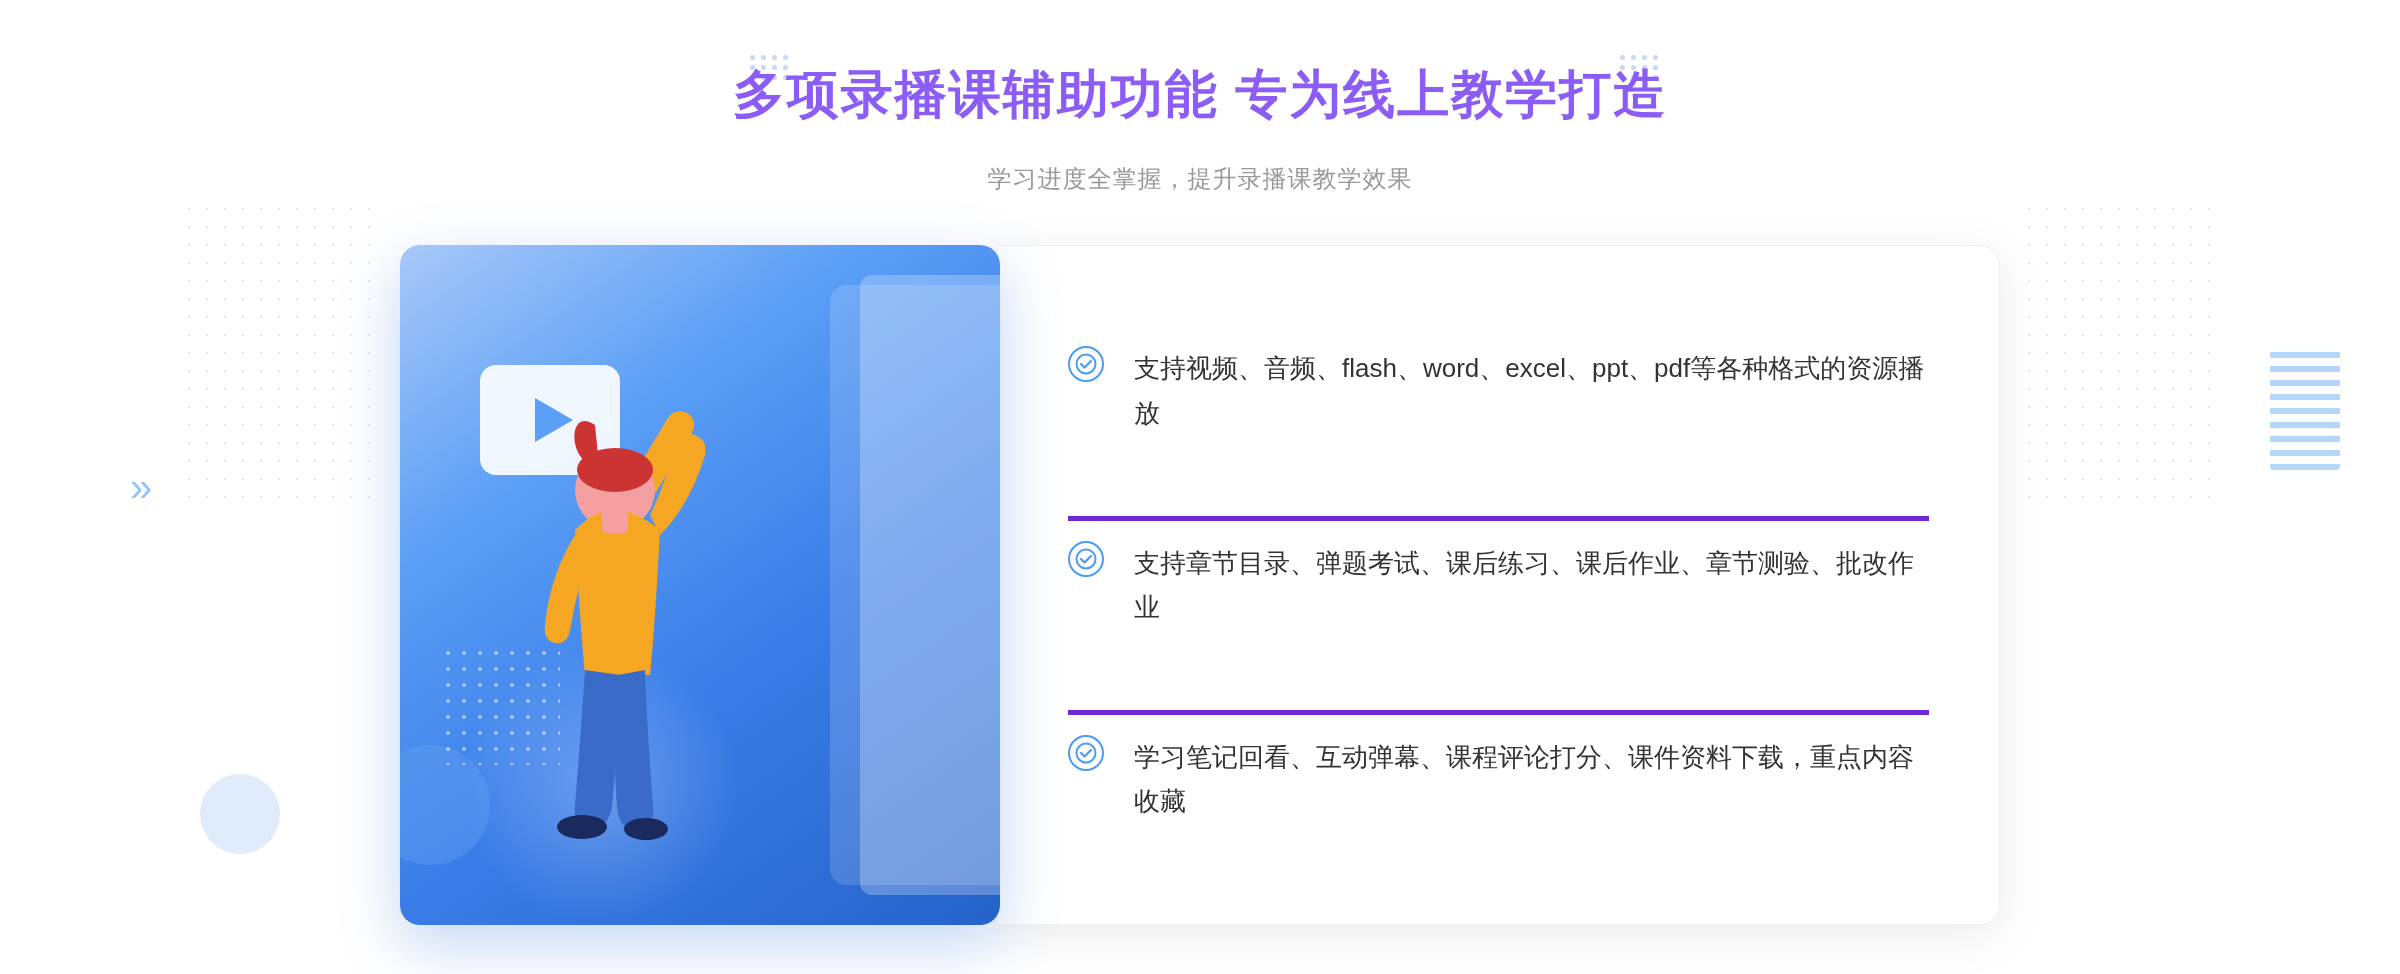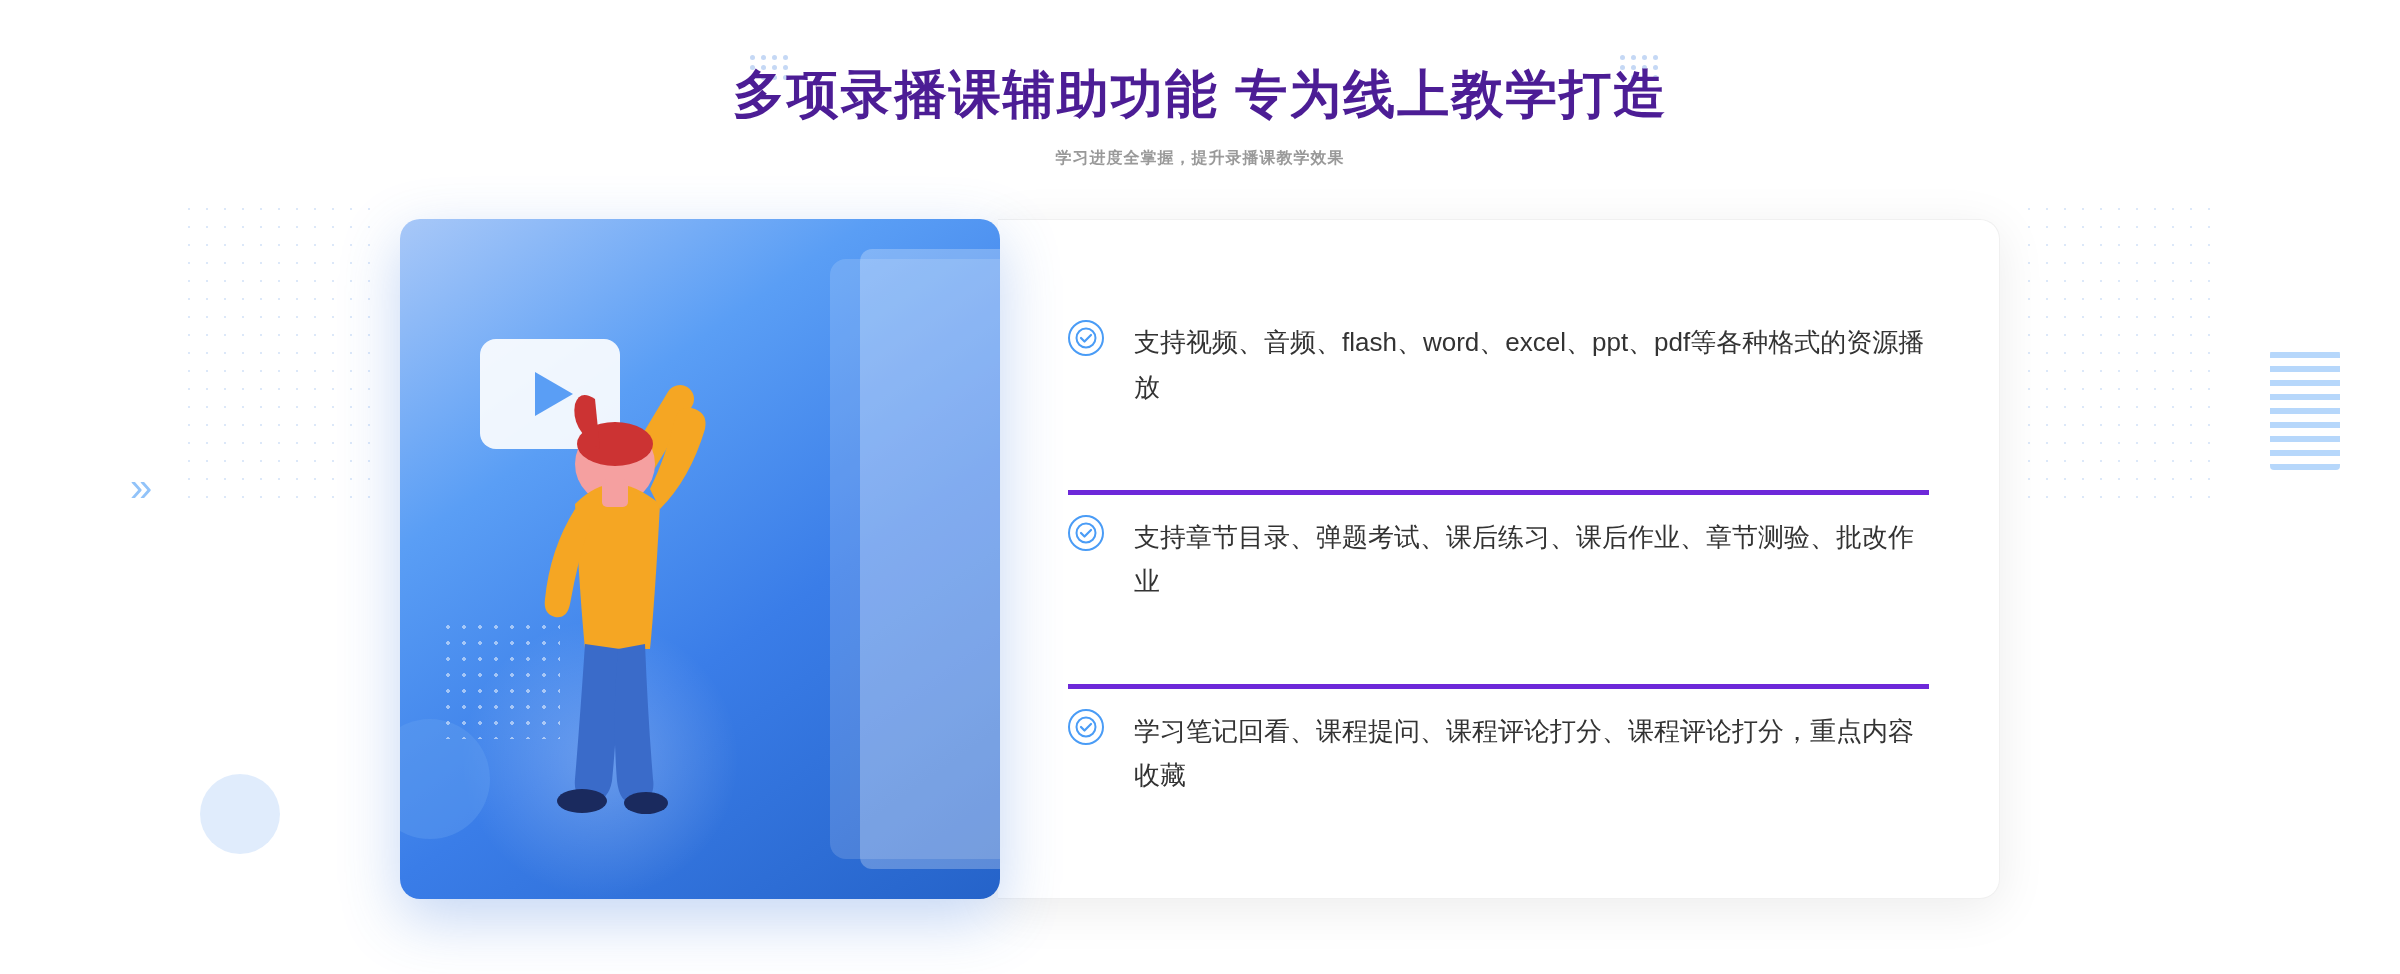--- a/index.html
+++ b/index.html
@@ -87,29 +87,29 @@
     .header {
       text-align: center;
       margin-bottom: 50px;
       position: relative;
       z-index: 2;
     }
 
     .main-title {
       font-size: 52px;
       font-weight: 600;
-      color: #4c1d95;
+      color: #8b5cf6;
       letter-spacing: 2px;
-      margin-bottom: 18px;
+      margin-bottom: 33px;
     }
 
     .sub-title {
-      font-size: 16px;
+      font-size: 24px;
       color: #999;
-      font-weight: 700;
+      font-weight: 400;
       letter-spacing: 1px;
     }
 
     
     .content-area {
       display: flex;
       width: 1600px;
       gap: 0;
       position: relative;
       z-index: 2;
@@ -424,21 +424,21 @@
         <span class="feature-text">支持章节目录、弹题考试、课后练习、课后作业、章节测验、批改作业</span>
       </div>
 
       <div class="feature-item">
         <div class="check-circle">
           <svg width="22" height="22" viewBox="0 0 22 22">
             <circle cx="11" cy="11" r="9.5" stroke="#4a9cf6" stroke-width="2" fill="none"></circle>
             <polyline points="6,11 9.5,14.5 16,8" stroke="#4a9cf6" stroke-width="2.2" fill="none" stroke-linecap="round" stroke-linejoin="round"></polyline>
           </svg>
         </div>
-        <span class="feature-text">学习笔记回看、课程提问、课程评论打分、课程评论打分，重点内容收藏</span>
+        <span class="feature-text">学习笔记回看、互动弹幕、课程评论打分、课件资料下载，重点内容收藏</span>
       </div>
 
 
     </div>
   </div>
 
   <div class="stripe-decoration"></div>
 
   <div class="deco-circle-sm"></div>
 

